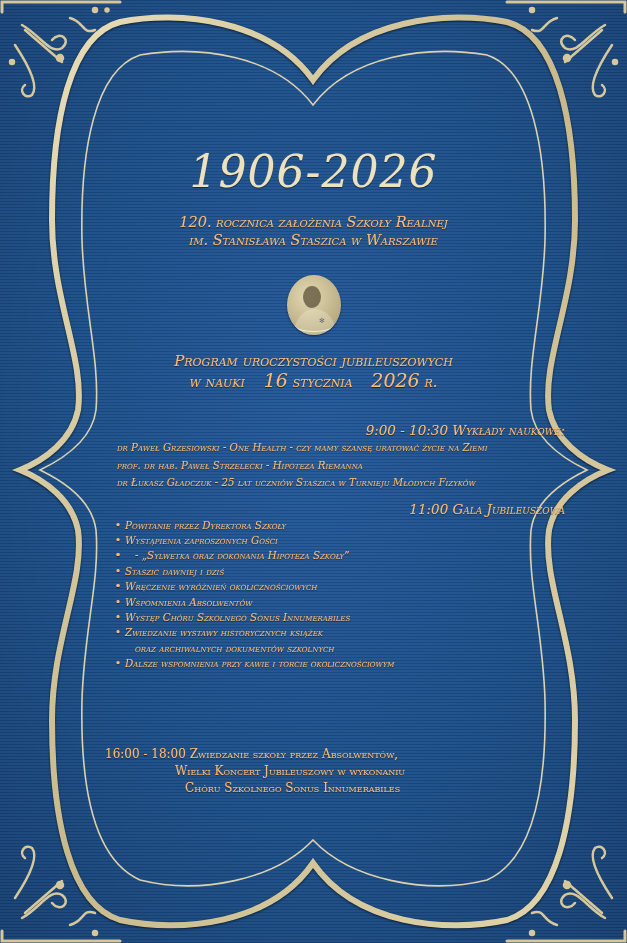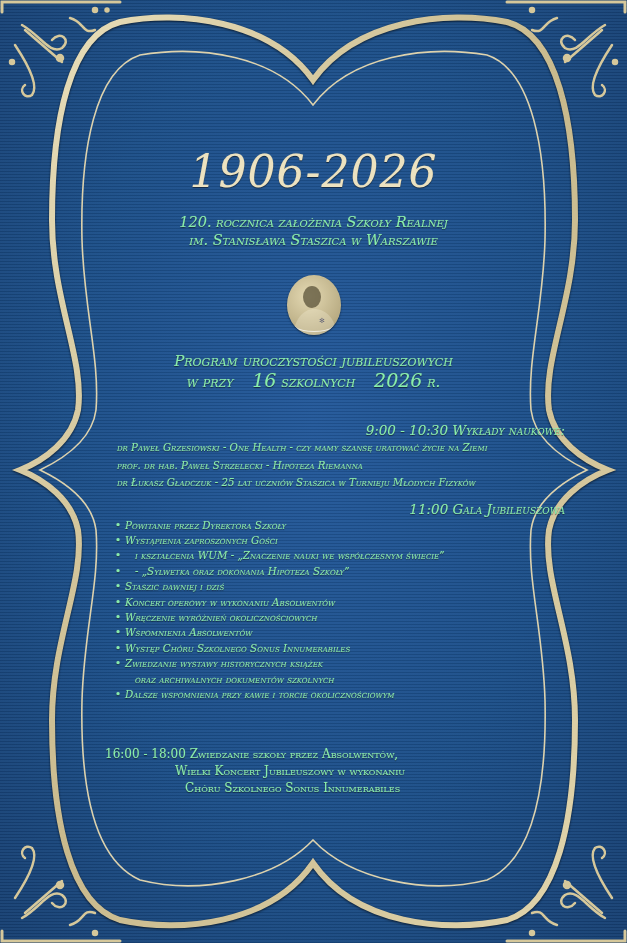--- a/index.html
+++ b/index.html
@@ -9,21 +9,21 @@
     font-family:"DejaVu Serif", serif;
   }
   .texture {
     position:absolute; inset:0;
     background:
       repeating-linear-gradient(0deg, rgba(0,0,0,0.10) 0px, rgba(0,0,0,0.10) 1px, rgba(255,255,255,0.03) 1px, rgba(255,255,255,0.03) 3px),
       radial-gradient(ellipse at 50% 45%, #22589a 0%, #1b4e88 55%, #163f72 100%);
   }
   svg.frame { position:absolute; left:0; top:0; }
   .gold {
-    color:#86efac;
+    color:#fdba74;
     text-shadow: 0 1px 1px rgba(0,0,0,0.55), 0 0 1px rgba(255,240,200,0.4);
   }
   .center { position:absolute; left:0; width:627px; text-align:center; }
   .years {
     top:146px; font-family:"DejaVu Serif", serif; font-style:italic;
     font-size:44px; letter-spacing:1px; color:#ece2c0;
   }
   .subtitle { top:213px; font-size:14.5px; font-variant:small-caps; line-height:18px; font-style:italic; }
   .medal {
     position:absolute; left:287px; top:275px; width:54px; height:60px;
@@ -115,46 +115,45 @@
     <ellipse cx="25" cy="22" rx="9" ry="11" fill="#5a5238" opacity="0.75"></ellipse>
     <path d="M6 60 C 8 42, 18 34, 27 34 C 38 34, 48 42, 50 60 Z" fill="#fffbe8" opacity="0.25"></path>
     <path d="M8 52 C 15 58, 39 58, 46 52" stroke="#fff" stroke-width="1" fill="none" opacity="0.7"></path>
     <text x="32" y="48" font-size="7" fill="#6a6a7a">✻</text>
   </svg>
 </div>
 
 <div class="center program gold">
   <div>Program uroczystości jubileuszowych</div>
   <div>
-    <span>w przy </span><span class="prog-big">16</span><span> szkolnych </span><span class="prog-big">2026</span><span> r.</span>
+    <span>w nauki </span><span class="prog-big">16</span><span> stycznia </span><span class="prog-big">2026</span><span> r.</span>
   </div>
 </div>
 
 <div class="schedule gold">
   <div class="time-head">
     <span>9:00 - 10:30</span>
     <span>Wykłady naukowe:</span>
   </div>
   <div class="sub-line">dr Paweł Grzesiowski - One Health - czy mamy szansę uratować życie na Ziemi</div>
   <div class="sub-line">prof. dr hab. Paweł Strzelecki - Hipoteza Riemanna</div>
   <div class="sub-line">dr Łukasz Gładczuk - 25 lat uczniów Staszica w Turnieju Młodych Fizyków</div>
   <div class="gap"></div>
   <div class="time-head">
     <span>11:00</span>
     <span>Gala Jubileuszowa</span>
   </div>
   <ul class="items">
     <li><span class="bullet">•</span><span>Powitanie przez Dyrektora Szkoły</span></li>
     <li><span class="bullet">•</span><span>Wystąpienia zaproszonych Gości</span></li>
     <li><span class="bullet">•</span></li>
-    <li class="cont">i kształcenia WUM - „Znaczenie nauki we współczesnym świecie”</li>
     <li><span class="bullet">•</span></li>
     <li class="cont">- „Sylwetka oraz dokonania Hipoteza Szkoły”</li>
     <li><span class="bullet">•</span><span>Staszic dawniej i dziś</span></li>
-    <li><span class="bullet">•</span><span>Koncert operowy w wykonaniu Absolwentów</span></li>
+    <li><span class="bullet">•</span></li>
     <li><span class="bullet">•</span><span>Wręczenie wyróżnień okolicznościowych</span></li>
     <li><span class="bullet">•</span><span>Wspomnienia Absolwentów</span></li>
     <li><span class="bullet">•</span><span>Występ Chóru Szkolnego Sonus Innumerabiles</span></li>
     <li><span class="bullet">•</span><span>Zwiedzanie wystawy historycznych książek</span></li>
     <li class="cont">oraz archiwalnych dokumentów szkolnych</li>
     <li><span class="bullet">•</span><span>Dalsze wspomnienia przy kawie i torcie okolicznościowym</span></li>
   </ul>
 </div>
 
 <div class="final gold">

